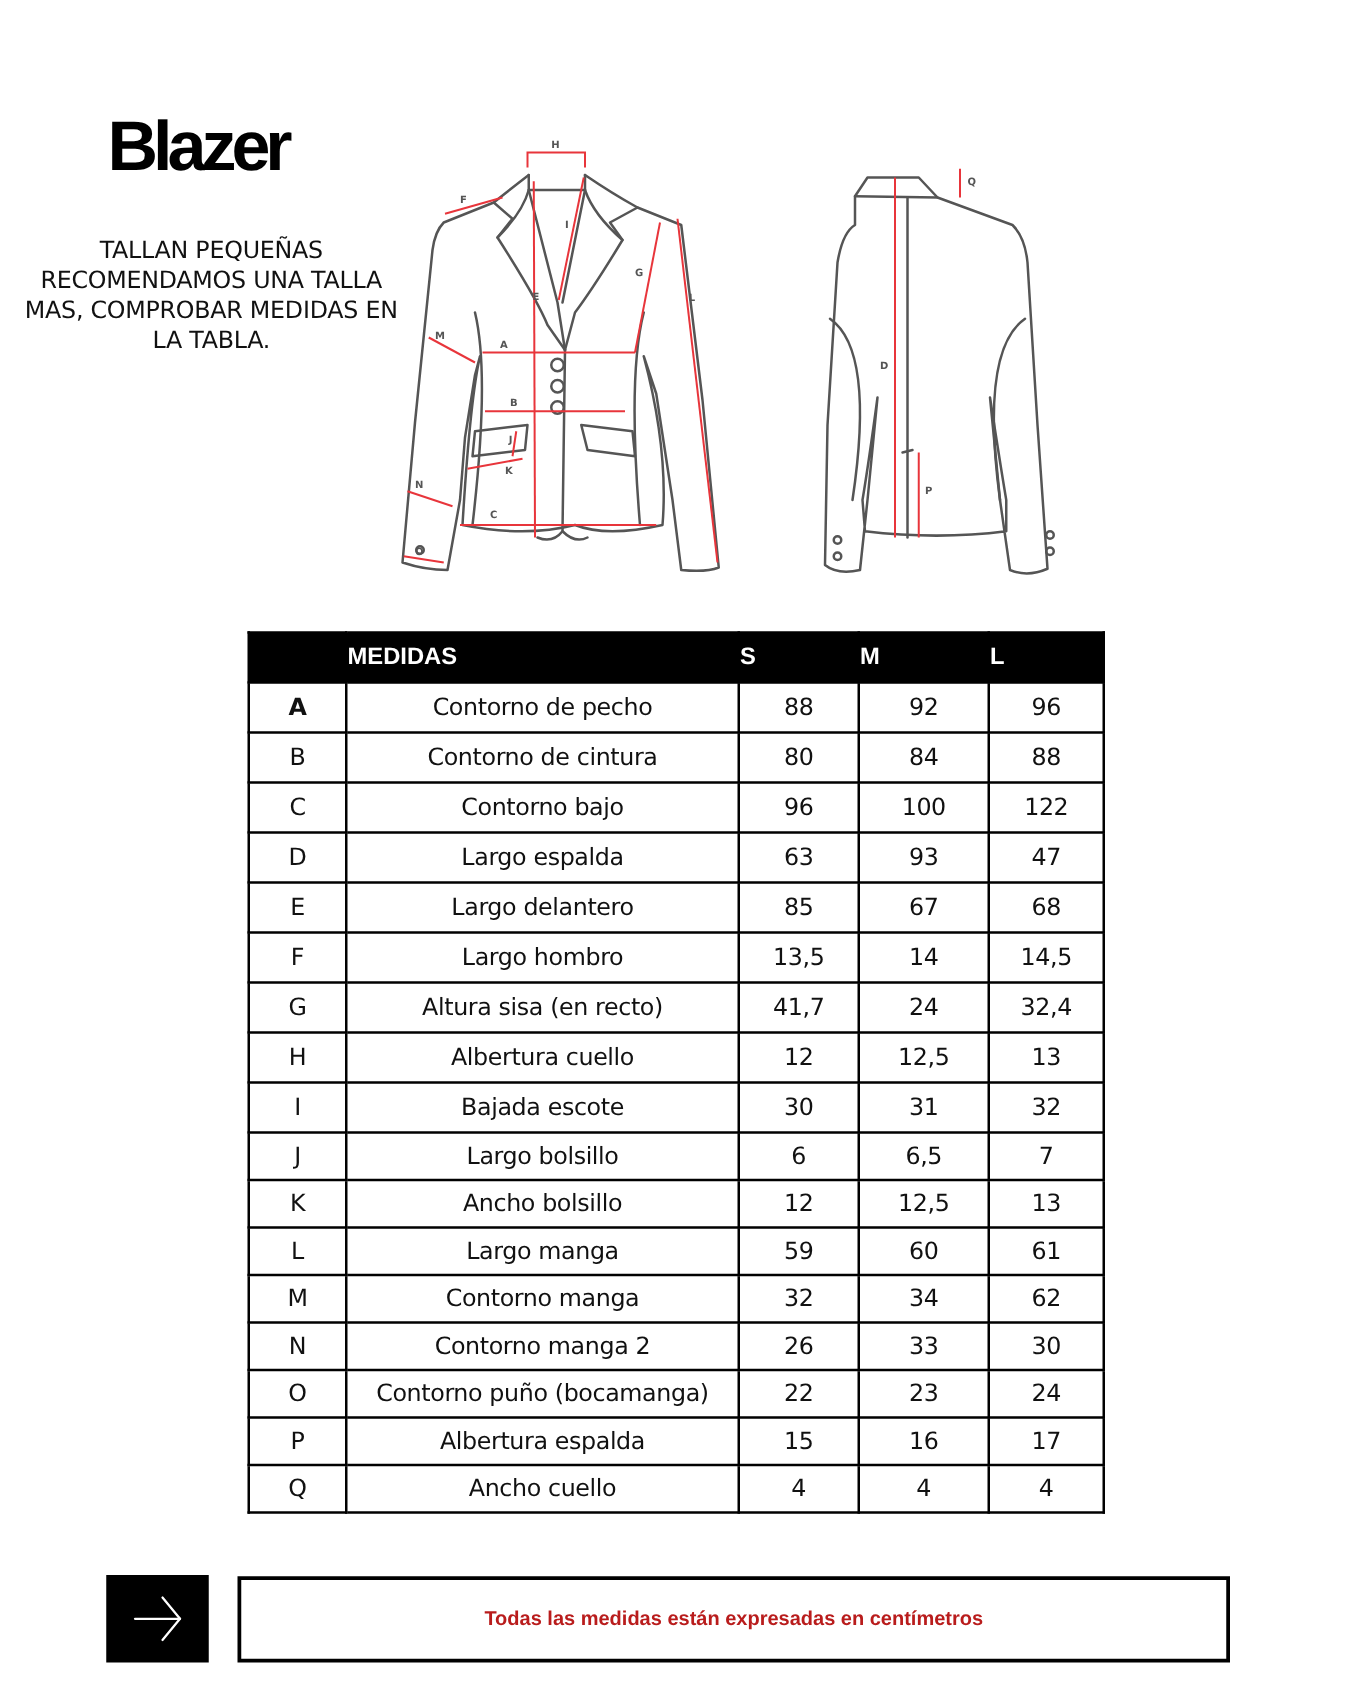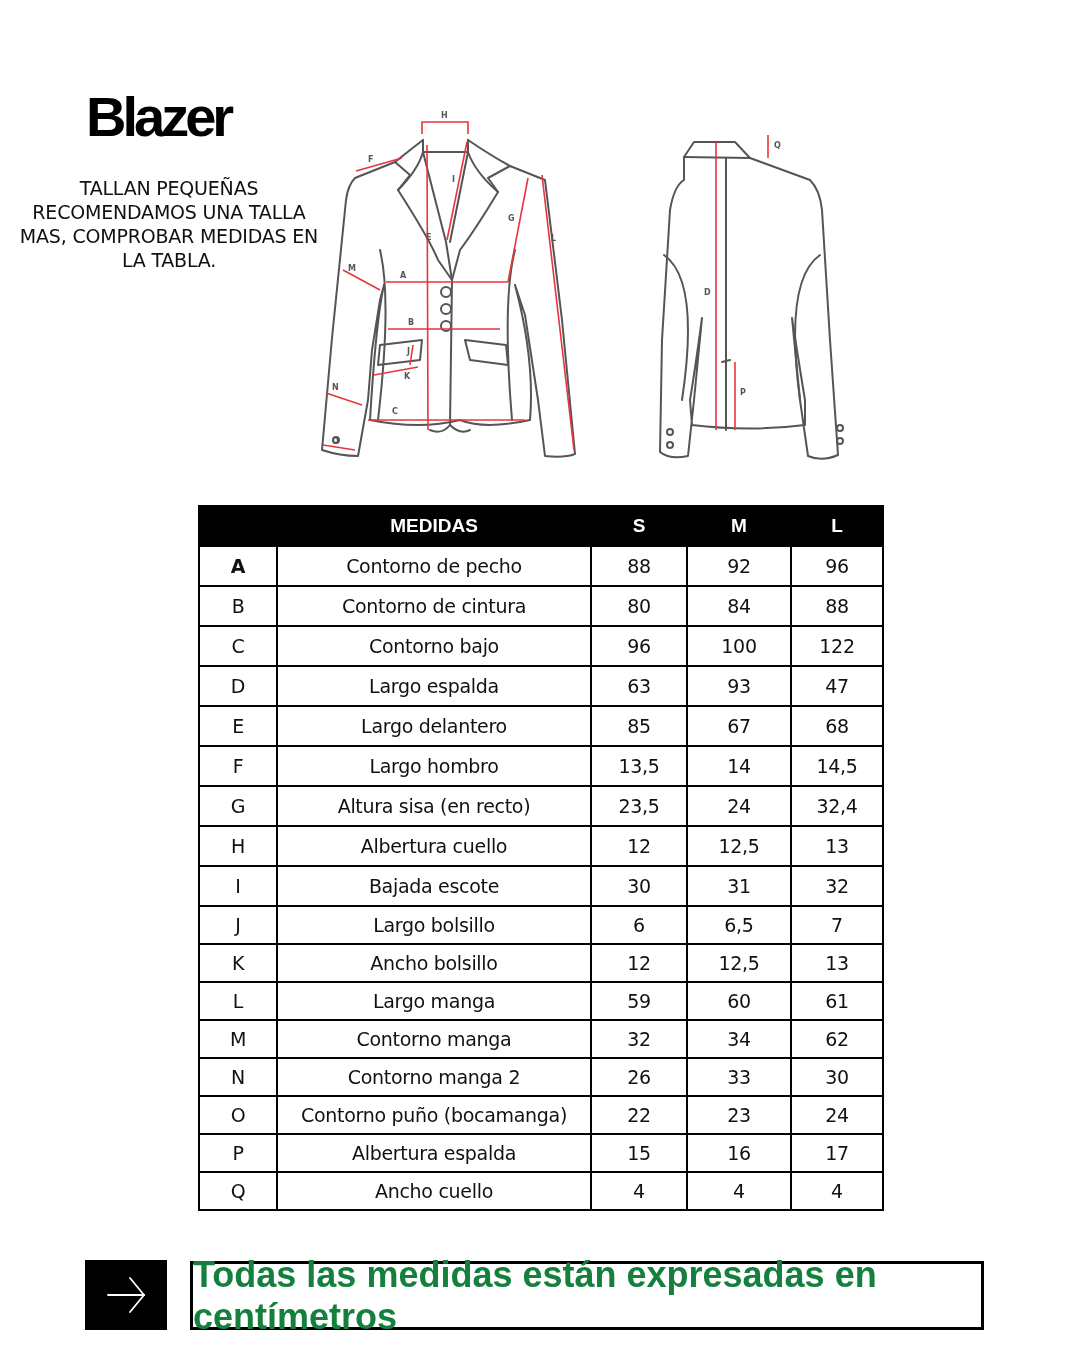--- a/index.html
+++ b/index.html
@@ -5,51 +5,51 @@
   * { box-sizing: border-box; margin: 0; padding: 0; }
   html, body { width: 1080px; height: 1350px; background: #ffffff; overflow: hidden; }
   body { position: relative; font-family: "Liberation Sans", sans-serif; color: #111; }
 
   .title {
     position: absolute; left: 86px; top: 74px;
     font-family: "Liberation Sans", sans-serif; font-weight: 700;
     font-size: 56px; letter-spacing: -4px; color: #000; line-height: 1; margin-top: 15px;
   }
   .note {
-    position: absolute; left: 8px; top: 176px; width: 322px;
+    position: absolute; left: 8px; top: 188px; width: 322px;
     text-align: center; font-size: 19px; line-height: 24px; color: #111;
     font-family: "DejaVu Sans", sans-serif; font-weight: 400; letter-spacing: -0.2px;
   }
 
   .diagram { position: absolute; left: 310px; top: 100px; width: 560px; height: 370px; }
 
   .size-table {
     position: absolute; left: 198px; top: 505px; width: 684px;
     border-collapse: collapse; table-layout: fixed;
   }
   .size-table th {
     background: #000; color: #fff; font-weight: 700; font-size: 19px;
-    height: 40px; text-align: center; border: 2px solid #000;
+    height: 40px; text-align: left; border: 2px solid #000;
   }
   .size-table td {
     border: 2.5px solid #000; text-align: center; font-size: 19px; color: #111;
     font-family: "DejaVu Sans", sans-serif; font-weight: 400; letter-spacing: -0.3px;
   }
   .size-table tr.r40 td { height: 40px; }
   .size-table tr.r38 td { height: 38px; }
   .size-table td.bold { font-weight: 700; }
 
   .arrow-box {
     position: absolute; left: 85px; top: 1260px; width: 82px; height: 70px;
     background: #000; display: flex; align-items: center; justify-content: center;
   }
   .footer-note {
     position: absolute; left: 190px; top: 1261px; width: 794px; height: 69px;
     border: 3px solid #000; display: flex; align-items: center; justify-content: center;
-    font-weight: 700; font-size: 36px; color: #15803d;
+    font-weight: 700; font-size: 16px; color: #b91c1c;
     font-family: "Liberation Sans", sans-serif;
   }
 </style>
 </head>
 <body>
 
 <div class="title">Blazer</div>
 <div class="note">TALLAN PEQUEÑAS RECOMENDAMOS UNA TALLA MAS, COMPROBAR MEDIDAS EN LA TABLA.</div>
 
 <svg class="diagram" viewBox="0 0 560 370" xmlns="http://www.w3.org/2000/svg">
@@ -187,21 +187,21 @@
     <tr class="r40">
       <td>F</td>
       <td>Largo hombro</td>
       <td>13,5</td>
       <td>14</td>
       <td>14,5</td>
     </tr>
     <tr class="r40">
       <td>G</td>
       <td>Altura sisa (en recto)</td>
-      <td>23,5</td>
+      <td>41,7</td>
       <td>24</td>
       <td>32,4</td>
     </tr>
     <tr class="r40">
       <td>H</td>
       <td>Albertura cuello</td>
       <td>12</td>
       <td>12,5</td>
       <td>13</td>
     </tr>

